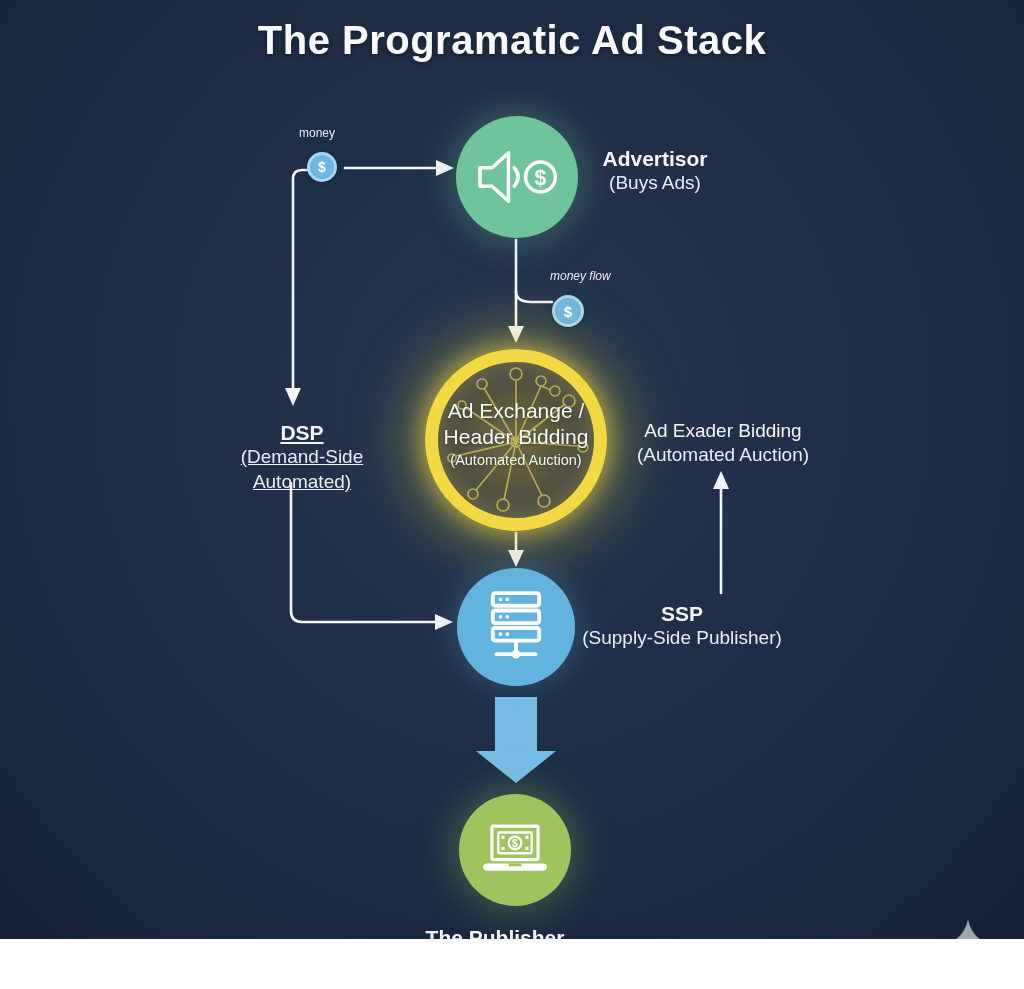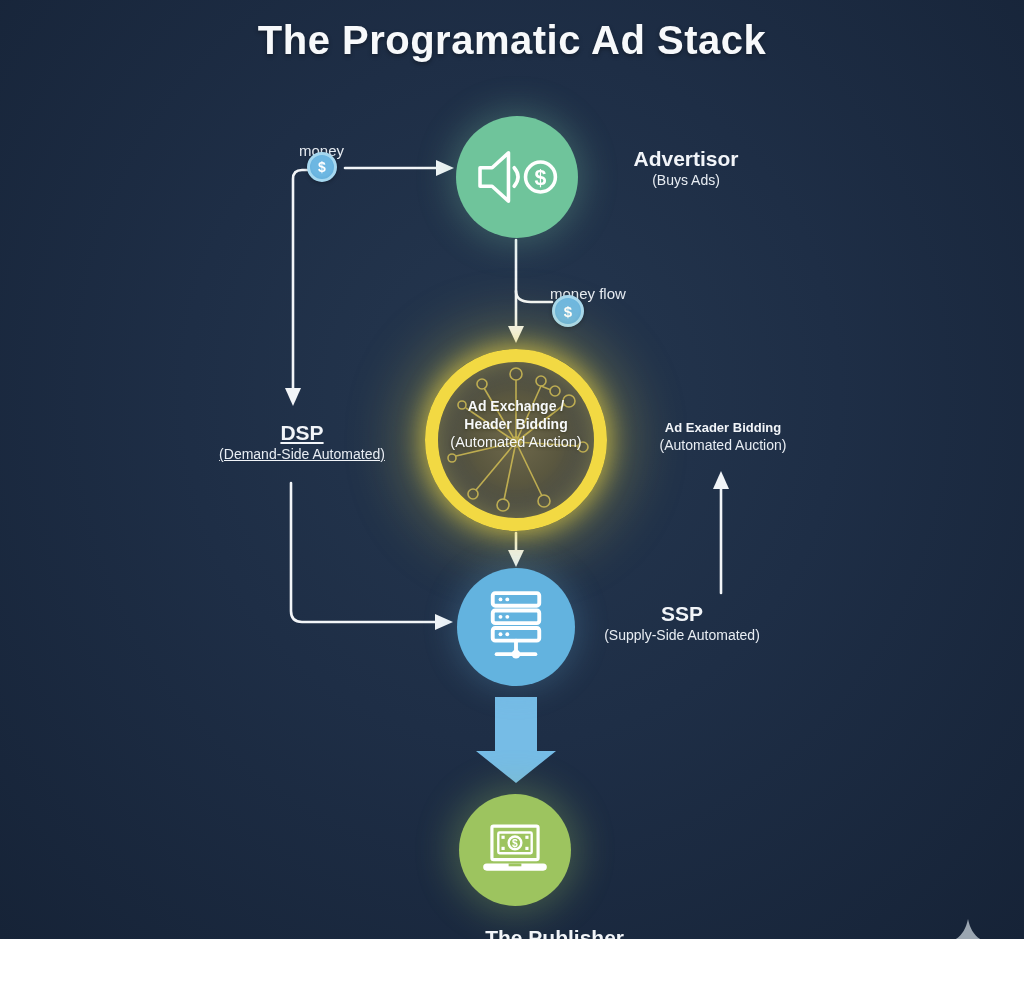--- a/index.html
+++ b/index.html
@@ -8,66 +8,66 @@
     position:relative;width:1024px;height:939px;overflow:hidden;
     background:radial-gradient(ellipse at 50% 42%, #25374f 0%, #1e2e46 45%, #162337 100%);
   }
   .abs{position:absolute;}
   .overlay{position:absolute;left:0;top:0;pointer-events:none;}
   #title{
     left:0;top:18px;width:1024px;text-align:center;
     font-size:40px;font-weight:700;color:#f7f9fb;letter-spacing:0.5px;
     text-shadow:0 2px 4px rgba(0,0,0,0.35);
   }
-  .small-label{font-size:15px;color:#e6ebf1;margin-top:16px;}
+  .small-label{font-size:12px;color:#e6ebf1;}
   .node-label{text-align:center;color:#f2f5f9;}
   .node-label .main{font-size:21px;font-weight:700;line-height:1.2;}
-  .node-label .sub{font-size:14px;font-weight:400;line-height:1.3;color:#e8edf3;}
+  .node-label .sub{font-size:19px;font-weight:400;line-height:1.3;color:#e8edf3;}
   .circle{border-radius:50%;}
   #advertiser-circle{
     left:456px;top:116px;width:122px;height:122px;background:#6fc49b;
     box-shadow:0 0 34px 6px rgba(130,205,165,0.28);
     display:flex;align-items:center;justify-content:center;
   }
   #exchange-ring{
     left:425px;top:349px;width:156px;height:156px;border:13px solid #f2d943;border-radius:50%;
     background:radial-gradient(circle at 50% 50%, #6e684a 0%, #5a573f 40%, #363e4e 88%);
     box-shadow:0 0 60px 18px rgba(242,217,67,0.35), 0 0 22px 4px rgba(242,217,67,0.55), inset 0 0 25px rgba(242,217,67,0.35);
   }
   #exchange-label{
     left:425px;top:398px;width:182px;z-index:3;
     text-align:center;color:#f6f8fa;text-shadow:0 1px 3px rgba(40,40,10,0.55);
   }
-  #exchange-label .line-bold{font-size:14px;font-weight:700;line-height:1.25;}
+  #exchange-label .line-bold{font-size:21px;font-weight:400;line-height:1.25;}
   #exchange-label .line-reg{font-size:14.5px;font-weight:400;line-height:1.35;}
   #ssp-circle{
     left:457px;top:568px;width:118px;height:118px;background:#63b3df;
     box-shadow:0 0 30px 5px rgba(110,180,225,0.22);
     display:flex;align-items:center;justify-content:center;
   }
   #publisher-circle{
     left:459px;top:794px;width:112px;height:112px;background:#9dc45f;
     box-shadow:0 0 36px 8px rgba(160,200,95,0.30);
     display:flex;align-items:center;justify-content:center;
   }
   .coin{
     border-radius:50%;background:radial-gradient(circle at 50% 45%, #6db7e2 55%, #5aa6d4 100%);
     border:3px solid #a6d8f0;display:flex;align-items:center;justify-content:center;
     color:#ffffff;font-weight:700;box-shadow:0 1px 4px rgba(0,0,0,0.3);
   }
   #coin-money{left:307px;top:152px;width:24px;height:24px;font-size:14px;}
   #coin-money-flow{left:552px;top:295px;width:26px;height:26px;font-size:15px;}
   #money-label{left:299px;top:126px;}
-  #money-flow-label{left:550px;top:269px;}
-  #advertiser-label{left:616px;top:146px;width:140px;}
+  #money-flow-label{left:550px;top:269px;font-style:italic;}
+  #advertiser-label{left:585px;top:146px;width:140px;}
   #dsp-label{left:192px;top:420px;width:220px;text-decoration:underline;}
   #hb-label{left:613px;top:420px;width:220px;}
-  #hb-label .main{font-weight:700;font-size:13px;}
+  #hb-label .main{font-weight:400;font-size:19px;}
   #ssp-label{left:572px;top:601px;width:220px;}
-  #publisher-label{left:404px;top:925px;width:220px;text-align:right;}
+  #publisher-label{left:385px;top:925px;width:220px;}
   #sparkle{left:941px;top:917px;}
 </style>
 </head>
 <body>
 
 <div id="stage">
 
   <div id="title" class="abs">The Programatic Ad Stack</div>
 
   <svg class="overlay" width="1024" height="989" viewBox="0 0 1024 989">
@@ -176,21 +176,21 @@
         <circle cx="16" cy="27.5" r="2"></circle>
           <circle cx="23" cy="27.5" r="2"></circle>
         <circle cx="16" cy="45.5" r="2"></circle>
           <circle cx="23" cy="45.5" r="2"></circle>
         <circle cx="32" cy="66" r="4.5"></circle>
       </g>
     </svg>
   </div>
   <div id="ssp-label" class="abs node-label">
     <div class="main">SSP</div>
-    <div class="sub">(Supply-Side Automated)</div>
+    <div class="sub">(Supply-Side Publisher)</div>
   </div>
 
   <div id="publisher-circle" class="abs circle">
     <svg width="70" height="52" viewBox="0 0 88 64">
       <g stroke="#ffffff" stroke-width="4" fill="none" stroke-linejoin="round" stroke-linecap="round">
         <rect x="15" y="2" width="58" height="42" rx="2"></rect>
         <rect x="23" y="10" width="42" height="26" rx="1.5" stroke-width="3"></rect>
         <circle cx="44" cy="23" r="8" stroke-width="3"></circle>
       </g>
       <g fill="#ffffff">

